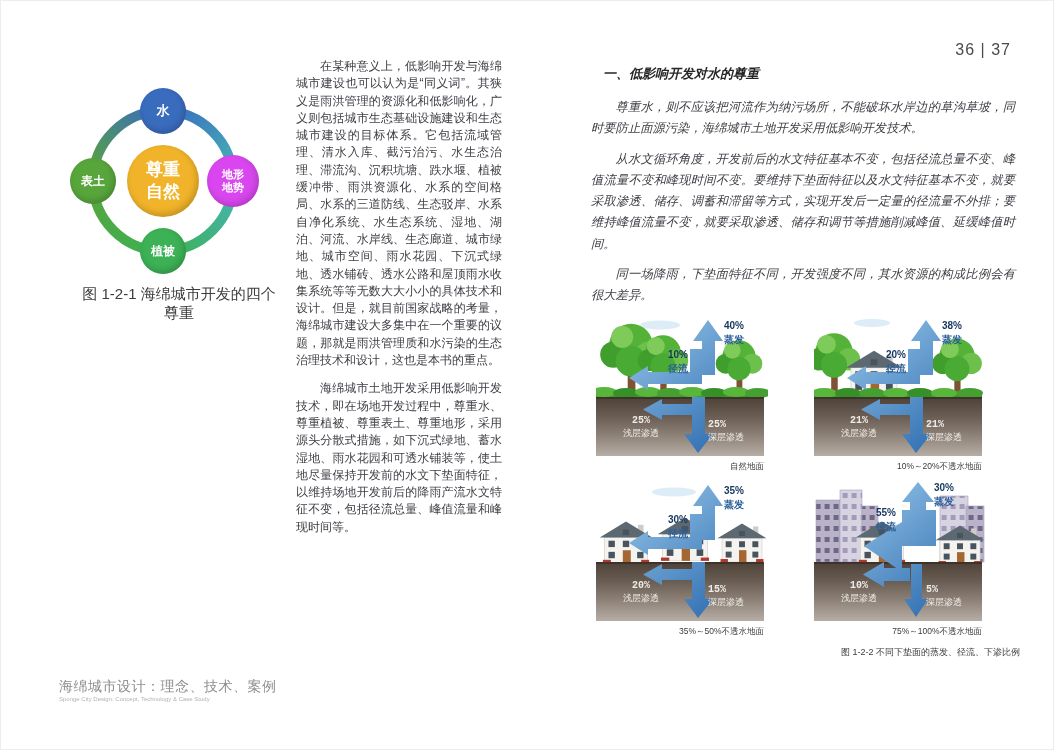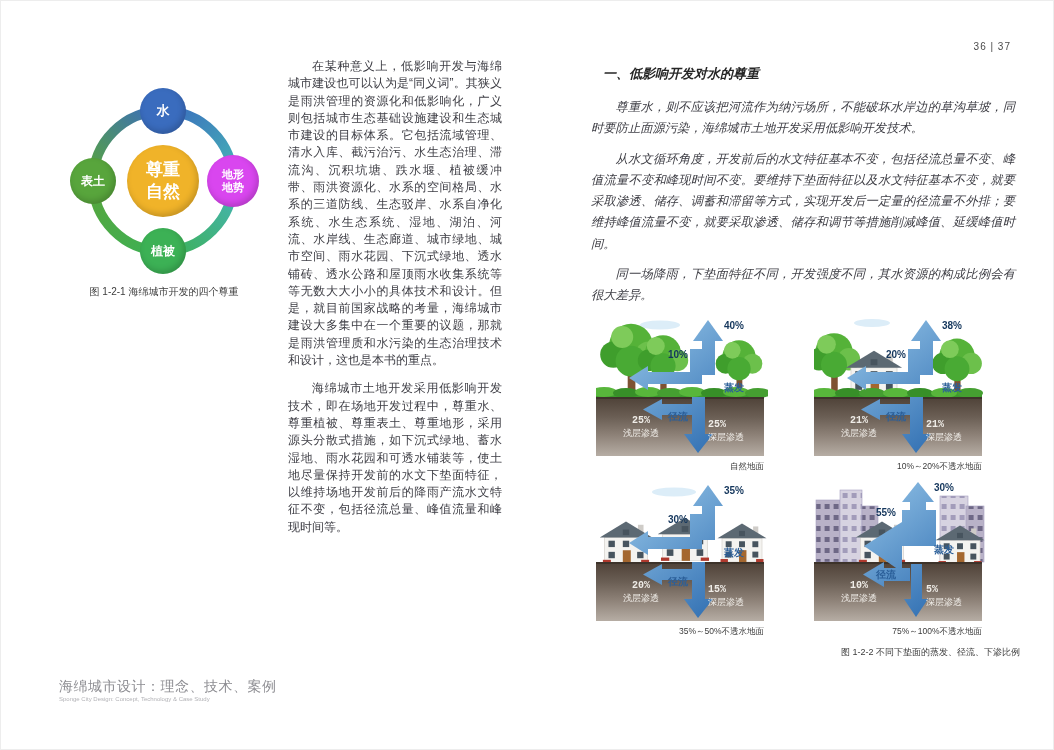--- a/index.html
+++ b/index.html
@@ -15,42 +15,42 @@
     position:absolute;border-radius:50%;display:flex;align-items:center;justify-content:center;
     color:#fff;font-weight:bold;text-align:center;line-height:1.2;
     box-shadow:inset -2px -3px 6px rgba(0,0,0,.18);
   }
   .dnode .two{display:block;font-size:11px;}
   .node-water{left:77px;top:7px;width:46px;height:46px;background:#3a6cbe;font-size:13px;}
   .node-terrain{left:144px;top:74px;width:52px;height:52px;background:#d946ef;font-size:11px;}
   .node-veg{left:77px;top:147px;width:46px;height:46px;background:#3cb155;font-size:12px;text-align:right;}
   .node-soil{left:7px;top:77px;width:46px;height:46px;background:#58a53c;font-size:12px;}
   .node-center{left:64px;top:64px;width:72px;height:72px;background:#f0b329;font-size:17px;line-height:1.3;}
-  .diagram-caption{position:absolute;left:0;top:204px;width:202px;text-align:center;font-size:10px;color:#3c3c3c;}
+  .diagram-caption{position:absolute;left:15px;top:204px;width:202px;text-align:center;font-size:15px;color:#3c3c3c;}
   .left-col{position:absolute;left:283px;top:57px;width:218px;font-size:12px;line-height:17.3px;text-align:justify;color:#3d3d44;}
-  .left-col p{margin:0 0 11px 4px;text-indent:2em;}
+  .left-col p{margin:0 0 11px 12px;text-indent:2em;}
   .book-footer{position:absolute;left:58px;top:677px;}
   .bf-cn{font-size:14px;color:#8d8d92;letter-spacing:.5px;}
   .bf-en{font-size:6px;color:#b2b2b6;}
   
-  .page-num{position:absolute;left:900px;top:40px;width:110px;text-align:right;font-size:10px;color:#4a4a4a;letter-spacing:1px;}
+  .page-num{position:absolute;left:900px;top:40px;width:110px;text-align:right;font-size:16px;color:#4a4a4a;letter-spacing:1px;}
   .right-col{position:absolute;left:590px;top:64px;width:424px;font-style:italic;}
   .sec-heading{font-size:13px;font-weight:bold;color:#262626;margin:0 0 14px 12px;}
   .right-col p{margin:0 0 9px 0;font-size:12.3px;line-height:21.3px;text-align:justify;text-indent:2em;color:#3d3d44;}
   
   .panel{position:absolute;width:172px;height:160px;}
   .ground{
     position:absolute;left:0;top:82px;width:168px;height:59px;
     background:linear-gradient(180deg,#51443a 0%,#6b5f55 32%,#8c8076 62%,#b6ada4 100%);
     border-top:2px solid #3d332a;box-sizing:border-box;
   }
   .scene{position:absolute;left:0;top:0;}
   .arrows{position:absolute;left:0;top:0;}
   .slabel{position:absolute;font-size:10px;line-height:13.5px;font-weight:bold;color:#14365c;}
-  .slabel .term{display:block;color:#2b5f99;margin-top:48px;}
+  .slabel .term{display:block;color:#2b5f99;}
   .glabel{position:absolute;font-size:9px;line-height:13px;color:#efece7;text-align:center;}
   .glabel .pct{display:block;font-size:10px;font-weight:bold;font-family:Liberation Mono, monospace;}
   .evap-l{left:128px;top:4px;}
   .run-l{left:58px;top:33px;width:34px;text-align:right;}
   .shal-l{left:12px;top:99px;width:66px;}
   .deep-l{left:112px;top:103px;width:56px;text-align:left;}
   .p3 .evap-l{left:120px;top:1px;}
   .p3 .run-l{left:40px;top:26px;width:42px;}
   .surface{position:absolute;right:4px;top:146px;font-size:8.5px;color:#3c3c3c;}
   .fig2-caption{position:absolute;left:840px;top:645px;font-size:9px;color:#3c3c3c;}

